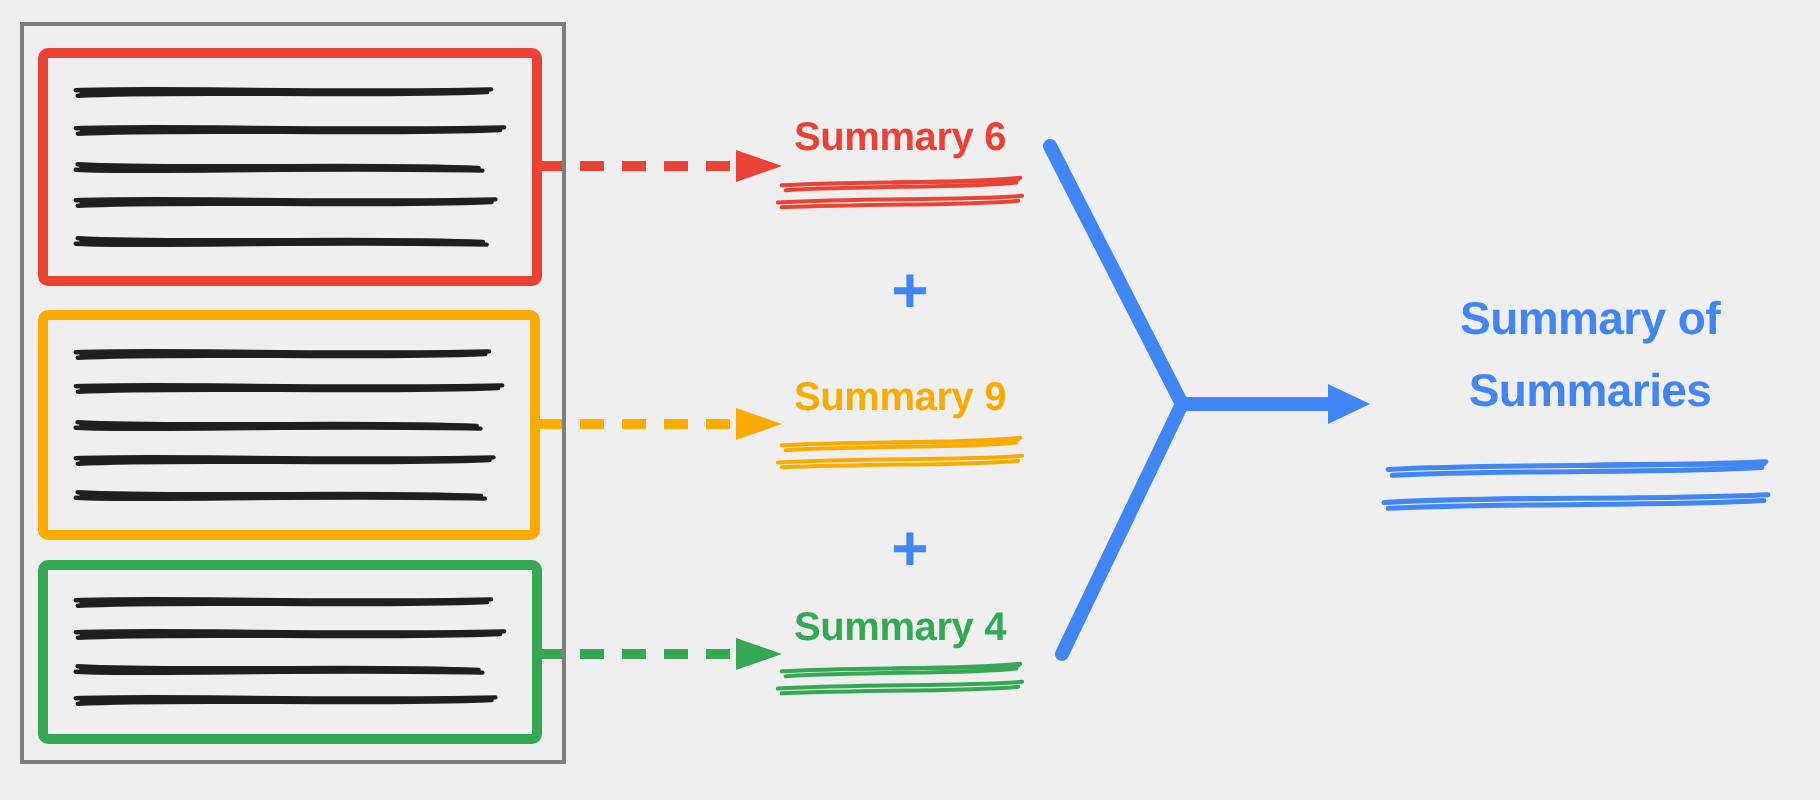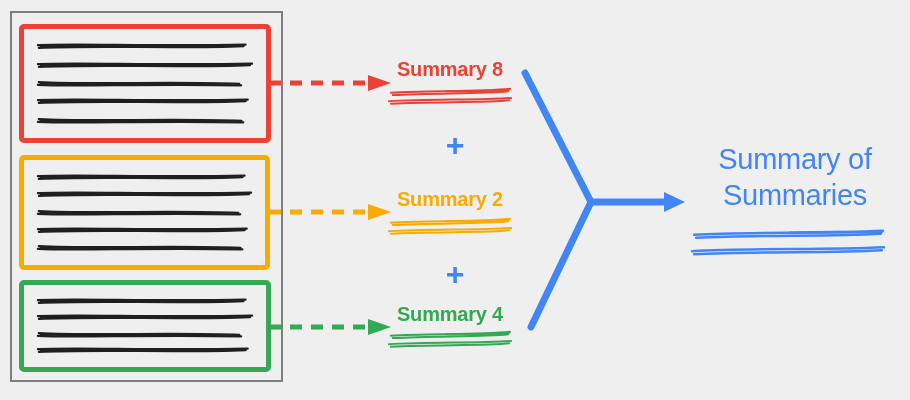--- a/index.html
+++ b/index.html
@@ -71,21 +71,21 @@
   }
   .plus-1{top:127px;}
   .plus-2{top:256px;}
 
   
   .merge{position:absolute;left:515px;top:58px;width:180px;height:284px;color:var(--c-blue);}
 
   
   .result{
     position:absolute;left:695px;top:141px;width:200px;text-align:center;
-    color:var(--c-blue);font-size:29px;line-height:36px;font-weight:400;letter-spacing:-0.3px;
+    color:var(--c-blue);font-size:23px;line-height:36px;font-weight:700;letter-spacing:-0.3px;
   }
   .rscrib{position:absolute;left:688px;top:226px;width:200px;height:33px;color:var(--c-blue);}
 
   .hidden-defs{position:absolute;width:0;height:0;}
 </style>
 </head>
 <body>
 
 <svg class="hidden-defs" aria-hidden="true">
   <defs>
@@ -179,28 +179,28 @@
   <svg class="darrow red">
       <use href="#sym-darrow"></use>
     </svg>
   <svg class="darrow orange">
       <use href="#sym-darrow"></use>
     </svg>
   <svg class="darrow green">
       <use href="#sym-darrow"></use>
     </svg>
 
-  <div class="slabel red">Summary 8</div>
+  <div class="slabel red">Summary 6</div>
   <svg class="mini red">
       <use href="#sym-mini"></use>
     </svg>
 
   <div class="plus plus-1">+</div>
 
-  <div class="slabel orange">Summary 2</div>
+  <div class="slabel orange">Summary 9</div>
   <svg class="mini orange">
       <use href="#sym-mini"></use>
     </svg>
 
   <div class="plus plus-2">+</div>
 
   <div class="slabel green">Summary 4</div>
   <svg class="mini green">
       <use href="#sym-mini"></use>
     </svg>

